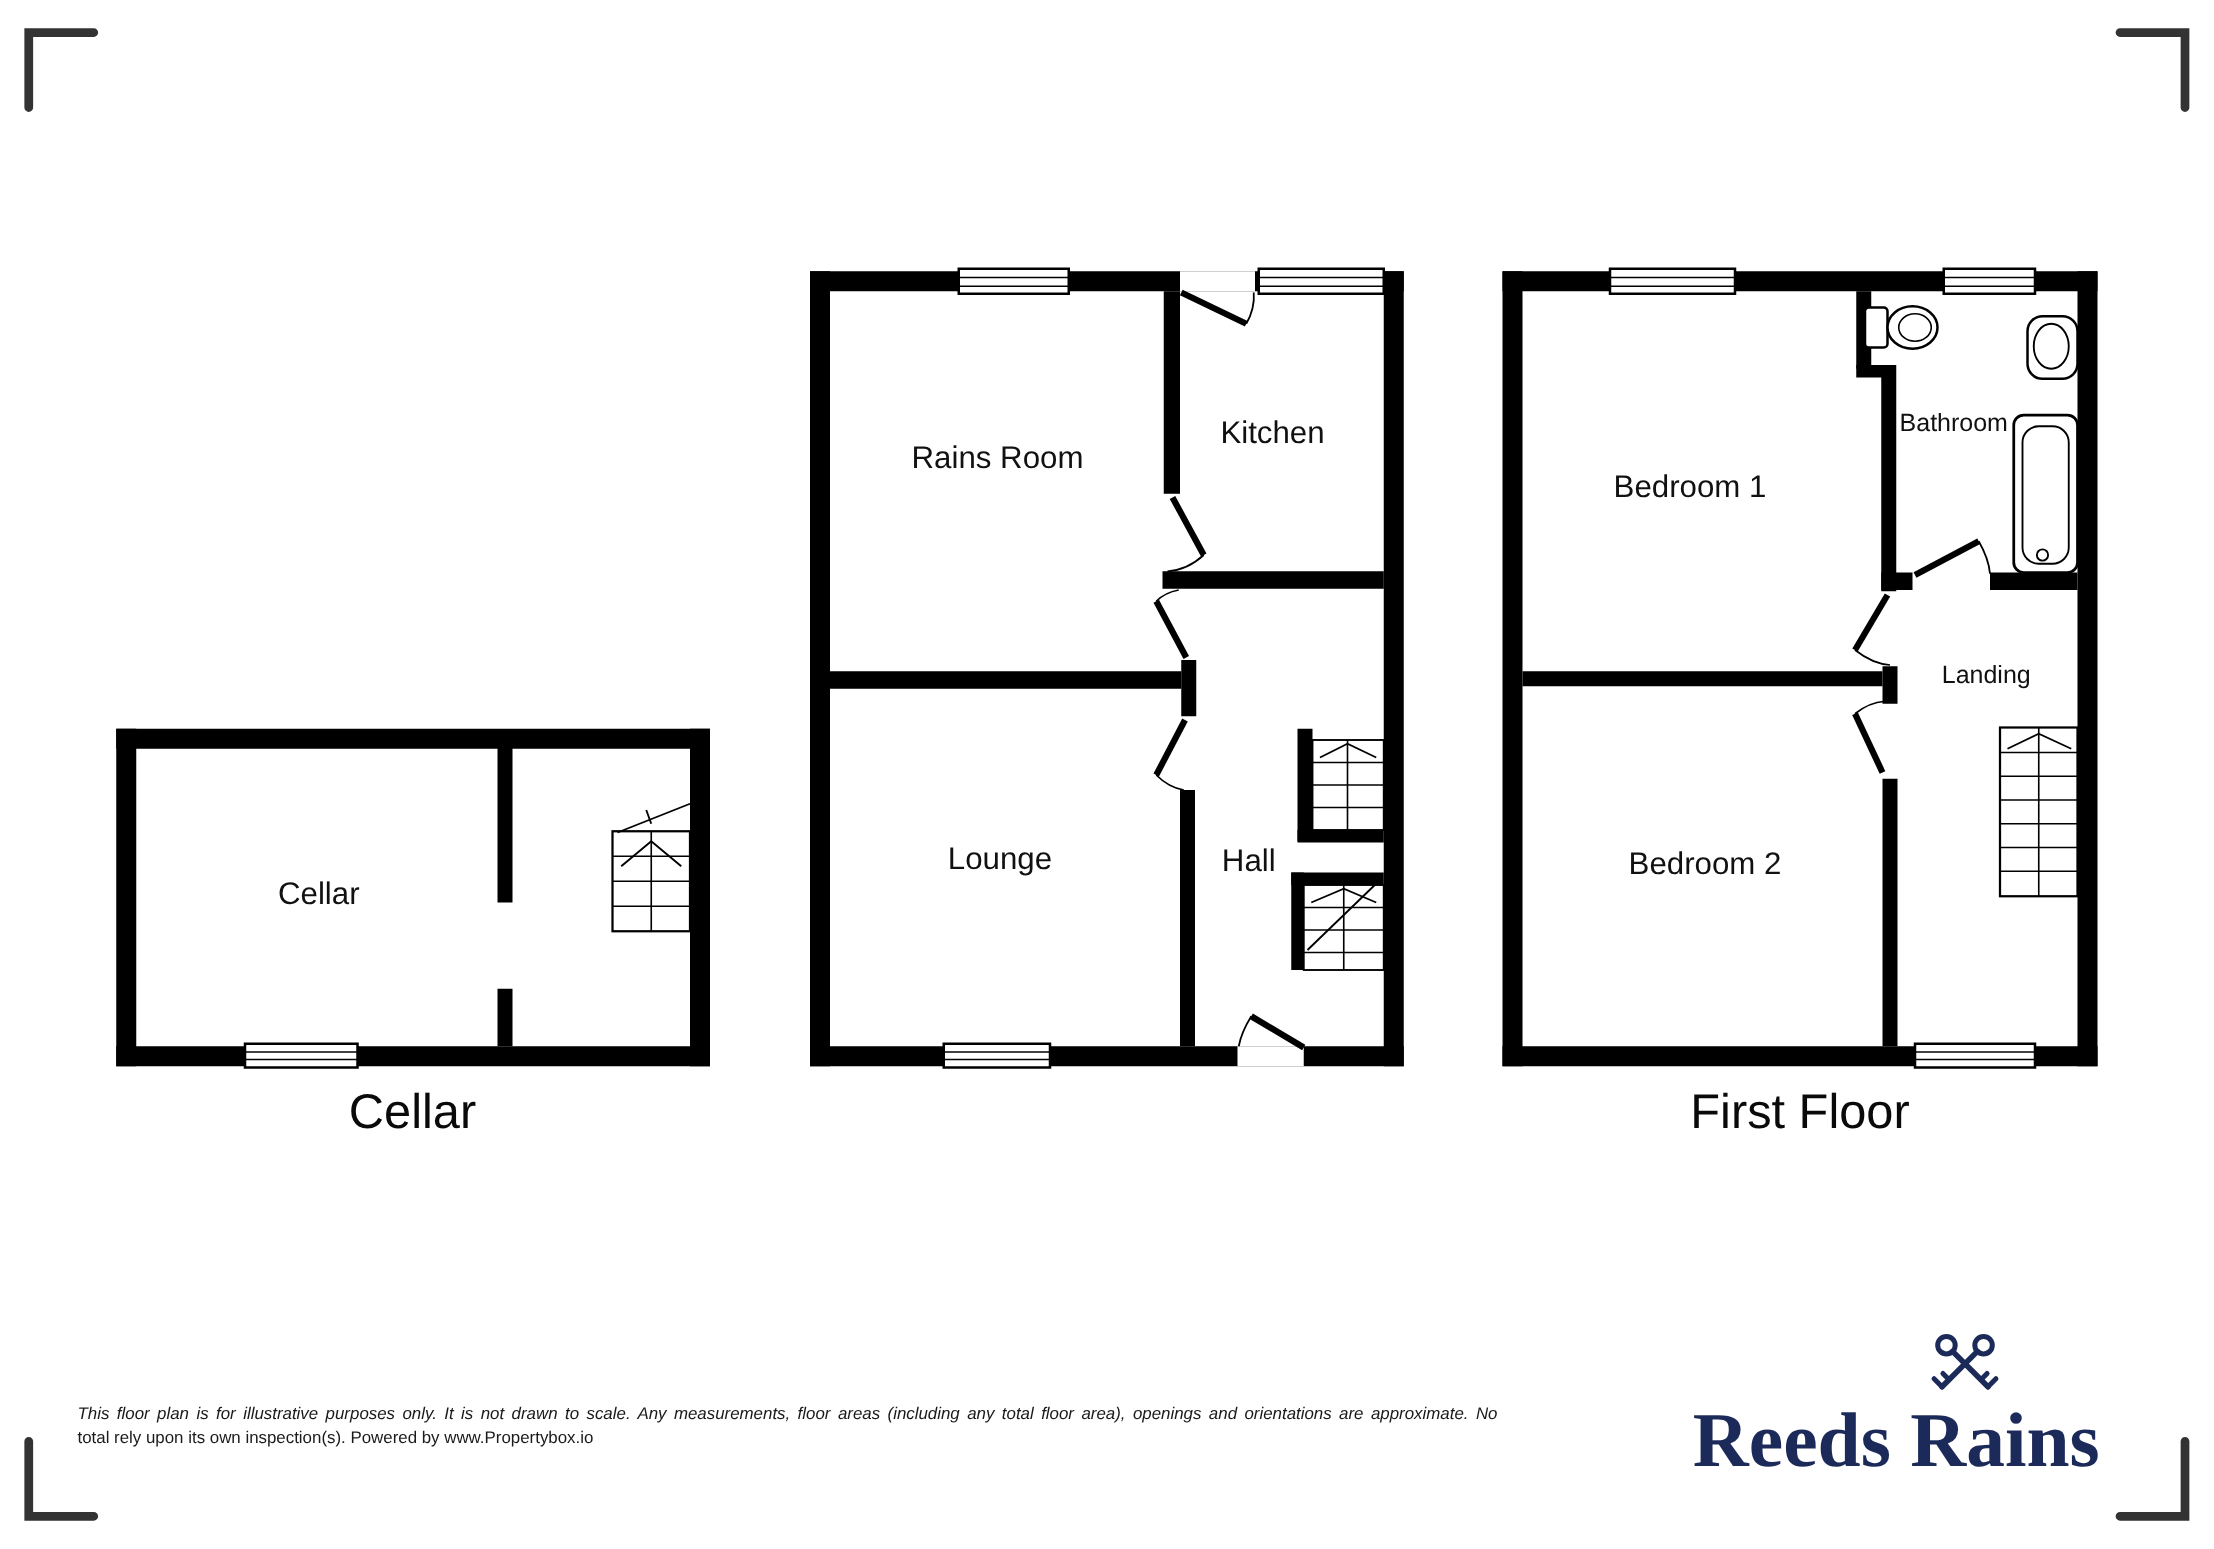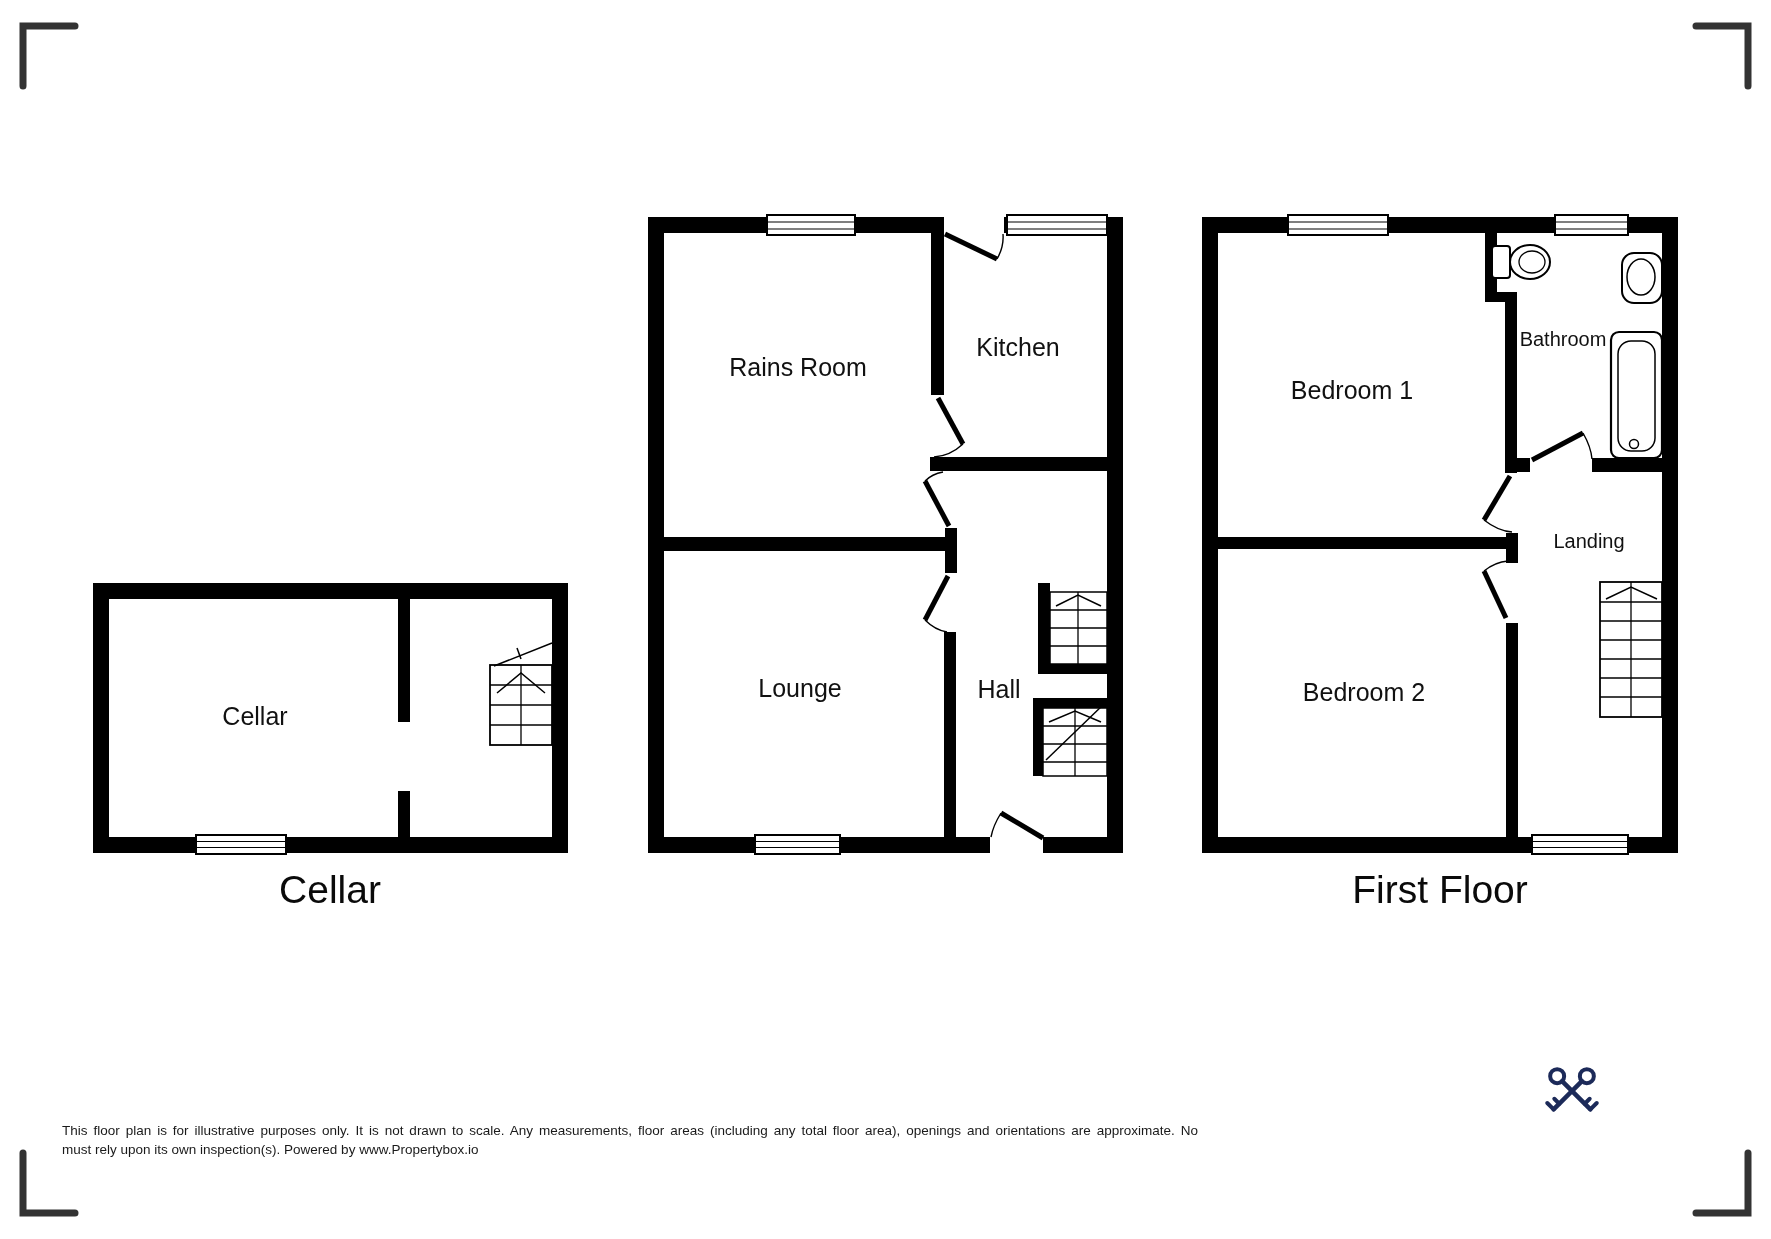--- a/index.html
+++ b/index.html
@@ -13,21 +13,21 @@
     color:#111;white-space:nowrap;font-family:"Liberation Sans",sans-serif;
   }
   .room-lbl{font-size:25px;}
   .small-lbl{font-size:20px;}
   .tiny-lbl{font-size:20px;}
   .caption{font-size:39px;color:#0a0a0a;}
   #disclaimer{
     position:absolute;left:62px;top:1122px;width:1136px;
     font-size:13.5px;line-height:18.5px;color:#1a1a1a;
   }
-  #disclaimer .just{text-align:justify;text-align-last:justify;}
+  #disclaimer .just{text-align:justify;text-align-last:justify;font-style:italic;}
   #logo-text{
     position:absolute;left:1341px;top:1118px;width:352px;text-align:center;
     font-family:"Liberation Serif", serif;font-weight:bold;font-size:62px;
     letter-spacing:0px;
   }
 </style>
 </head>
 <body>
 
 <div id="canvas">
@@ -265,17 +265,18 @@
   <div class="lbl room-lbl" style="left:1352px;top:390px">Bedroom 1</div>
   <div class="lbl tiny-lbl" style="left:1563px;top:339px">Bathroom</div>
   <div class="lbl room-lbl" style="left:1364px;top:692px">Bedroom 2</div>
   <div class="lbl small-lbl" style="left:1589px;top:541px">Landing</div>
 
   <div class="lbl caption" style="left:330px;top:890px">Cellar</div>
   <div class="lbl caption" style="left:1440px;top:890px">First Floor</div>
 
   <div id="disclaimer">
     <div class="just">This floor plan is for illustrative purposes only. It is not drawn to scale. Any measurements, floor areas (including any total floor area), openings and orientations are approximate. No</div>
-    <div>must rely upon its own inspection(s). Powered by www.Propertybox.io</div>
+    <div>total rely upon its own inspection(s). Powered by www.Propertybox.io</div>
   </div>
 
+  <div id="logo-text" style="color:#1c2a59">Reeds Rains</div>
 
 </div>
 
 </body></html>

